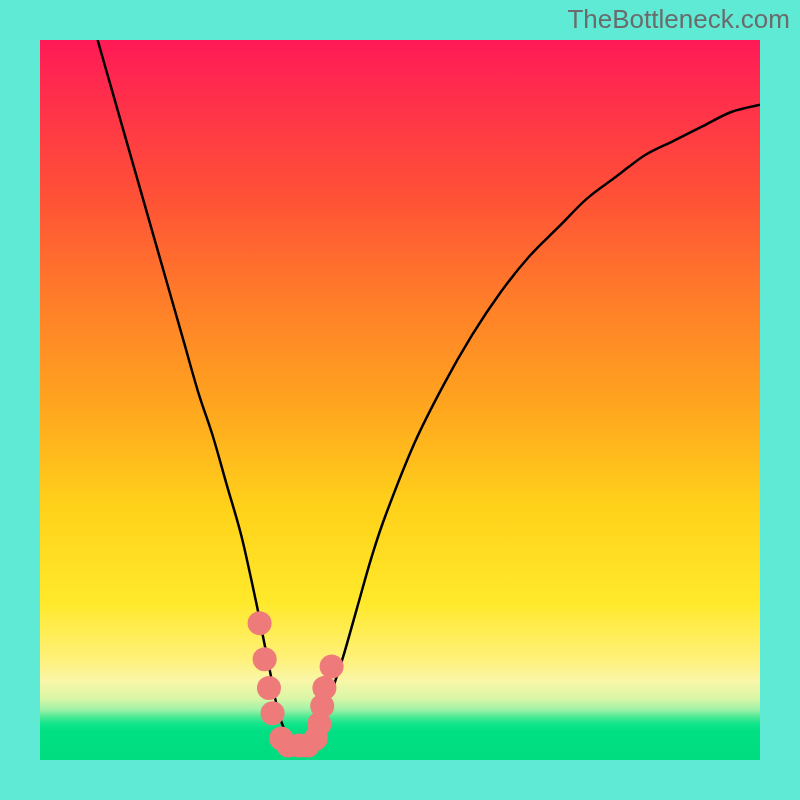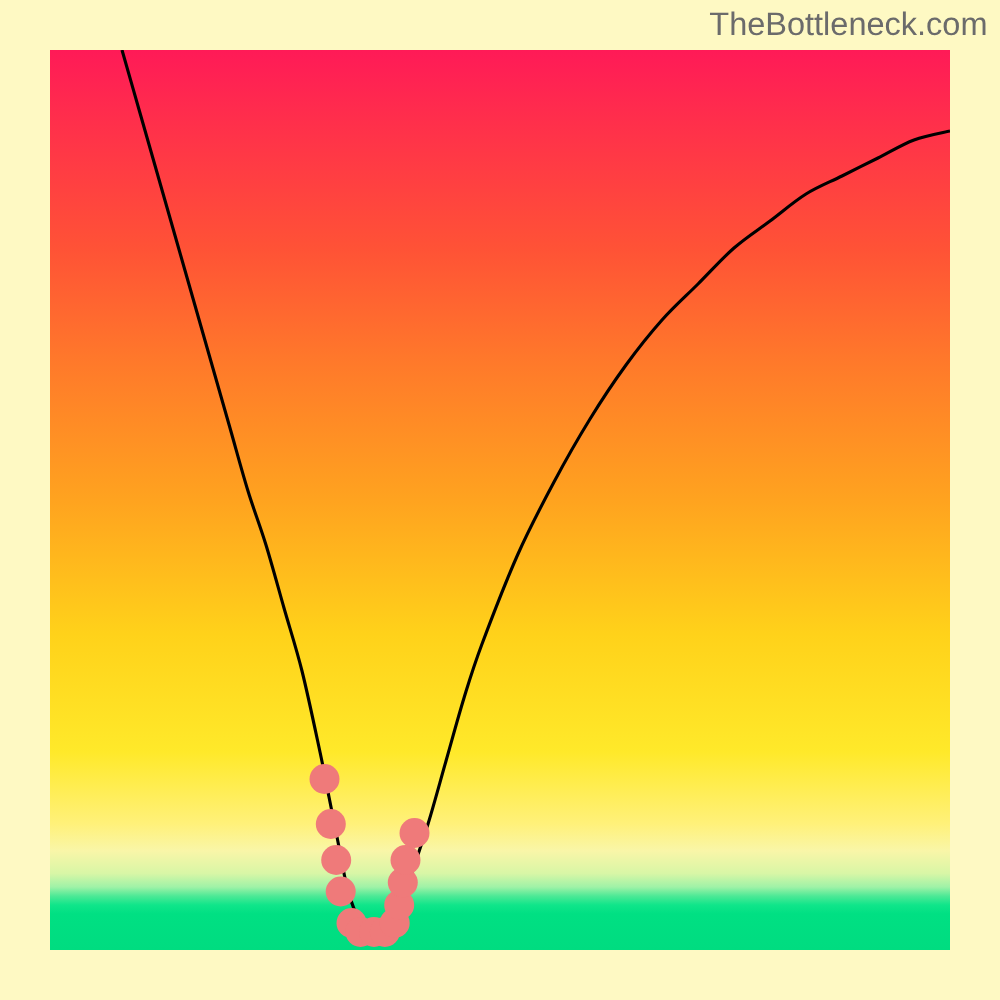--- a/index.html
+++ b/index.html
@@ -8,21 +8,21 @@
     width: 800px;
     height: 800px;
     background: #000;
     overflow: hidden;
     font-family: Arial, Helvetica, sans-serif;
   }
   .frame {
     position: relative;
     width: 800px;
     height: 800px;
-    background: #fef9c3;
+    background: #5eead4;
   }
   .watermark {
     position: absolute;
     top: 4px;
     right: 10px;
     color: #6b6b6b;
     font-size: 26px;
     font-weight: 400;
     letter-spacing: 0px;
     user-select: none;

